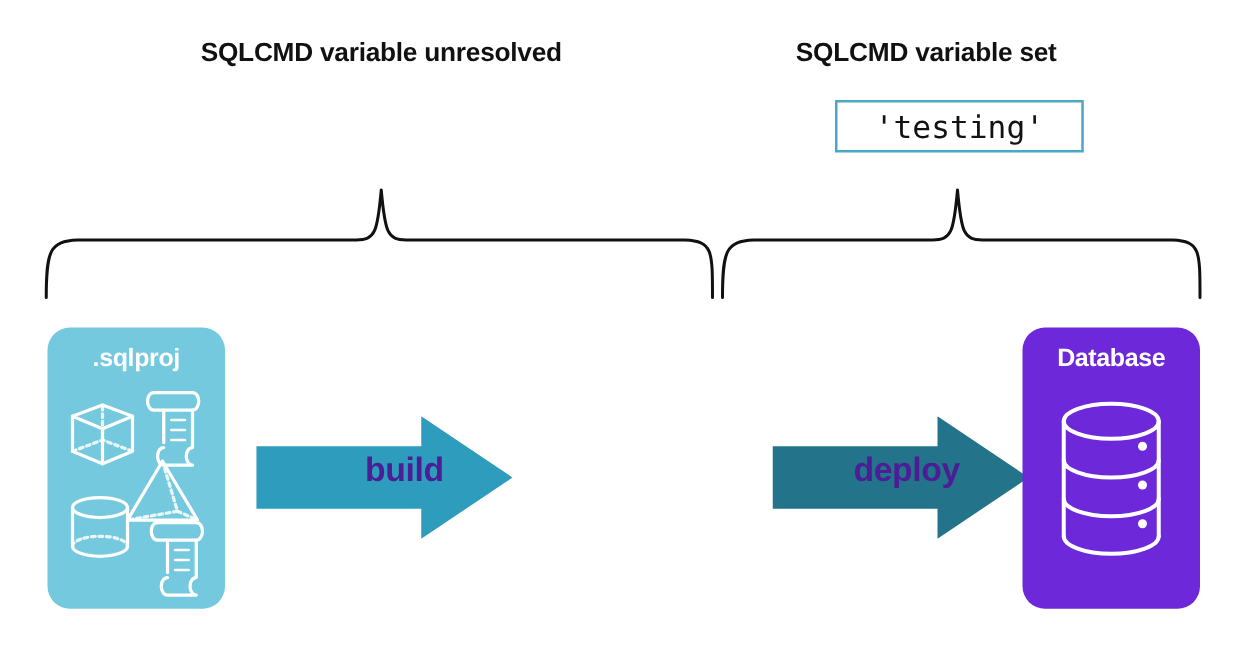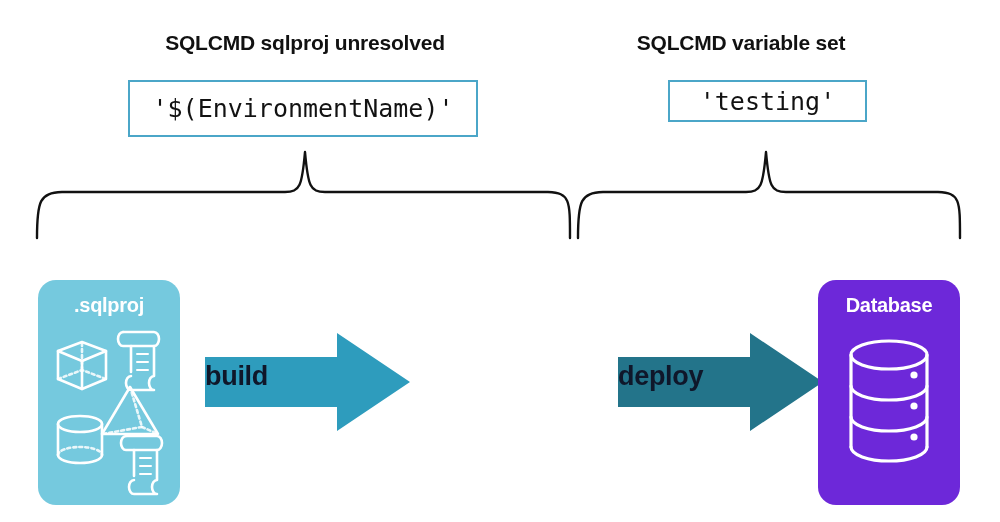--- a/index.html
+++ b/index.html
@@ -53,21 +53,21 @@
     position: absolute;
     left: 0; top: 0;
     width: 1000px; height: 522px;
     pointer-events: none;
   }
 
   
   .stage-box {
     position: absolute;
     border-radius: 18px;
-    top: 280px;
+    top: 262px;
     width: 142px;
     height: 225px;
   }
   .stage-box .box-label {
     position: absolute;
     top: 14px;
     left: 0;
     width: 100%;
     text-align: center;
     font-family: "Liberation Sans", sans-serif;
@@ -96,40 +96,39 @@
     height: 98px;
   }
   #arrow-build  { left: 205px; }
   #arrow-deploy { left: 600px; margin-left: 18px; }
   .arrow-wrap svg { display: block; }
   .arrow-label {
     position: absolute;
     left: 0;
     top: 28px;
     width: 150px;
-    text-align: left;
+    text-align: right;
     font-family: "Liberation Sans", sans-serif;
     font-weight: bold;
     font-size: 27px;
-    color: #0f172a;
+    color: #4c1d95;
     letter-spacing: -0.3px;
     white-space: nowrap;
     pointer-events: none;
   }
 </style>
 </head>
 <body>
 
 <div id="stage">
 
-  <div class="section-title" id="title-left">SQLCMD sqlproj unresolved</div>
+  <div class="section-title" id="title-left">SQLCMD variable unresolved</div>
 
   <div class="section-title" id="title-right">SQLCMD variable set</div>
 
-  <div class="code-box" id="code-left">'$(EnvironmentName)'</div>
 
   <div class="code-box" id="code-right">'testing'</div>
 
   <svg id="braces" viewBox="0 0 1000 522" xmlns="http://www.w3.org/2000/svg">
 
     <path d="M 37 238
              C 37 200, 40 193, 62 192
              L 285 192
              C 300 192, 302 186, 305 152
              C 308 186, 310 192, 325 192

